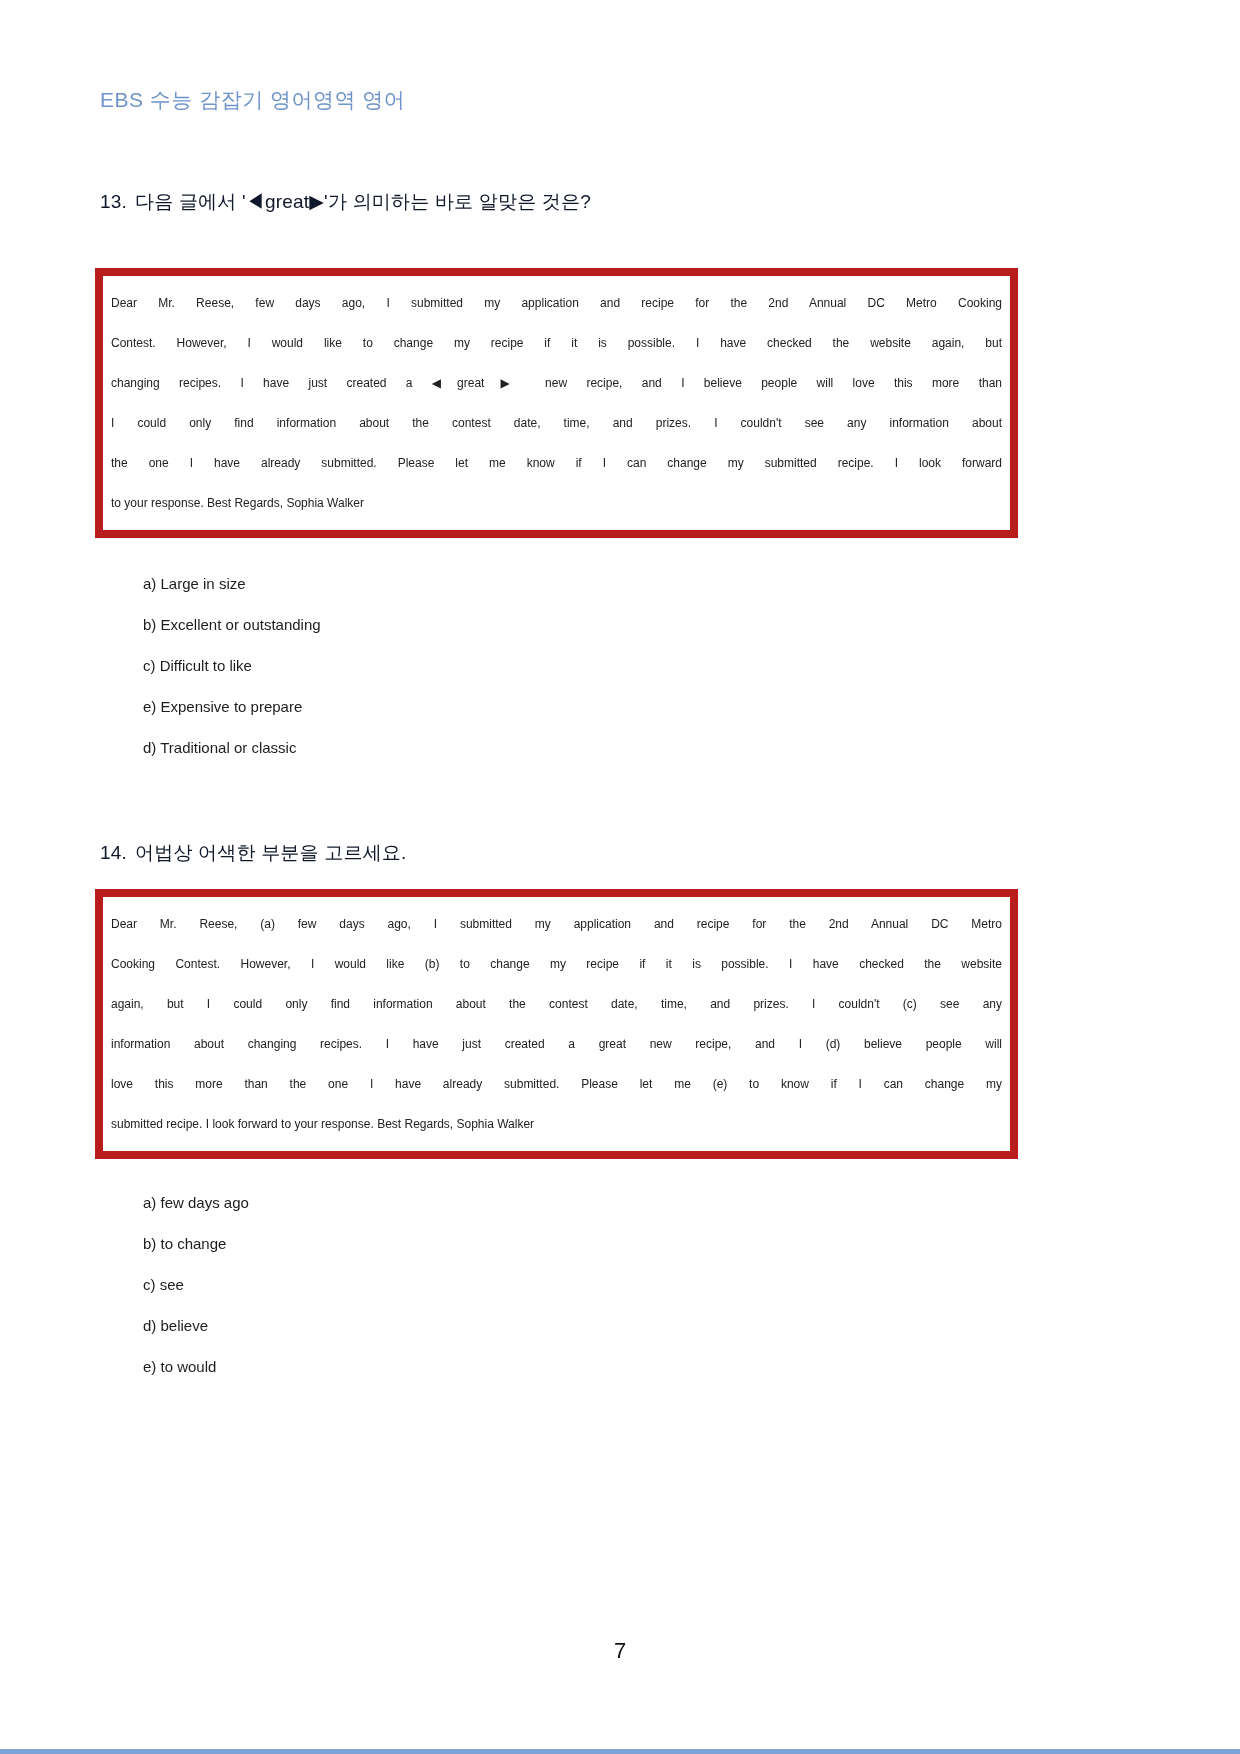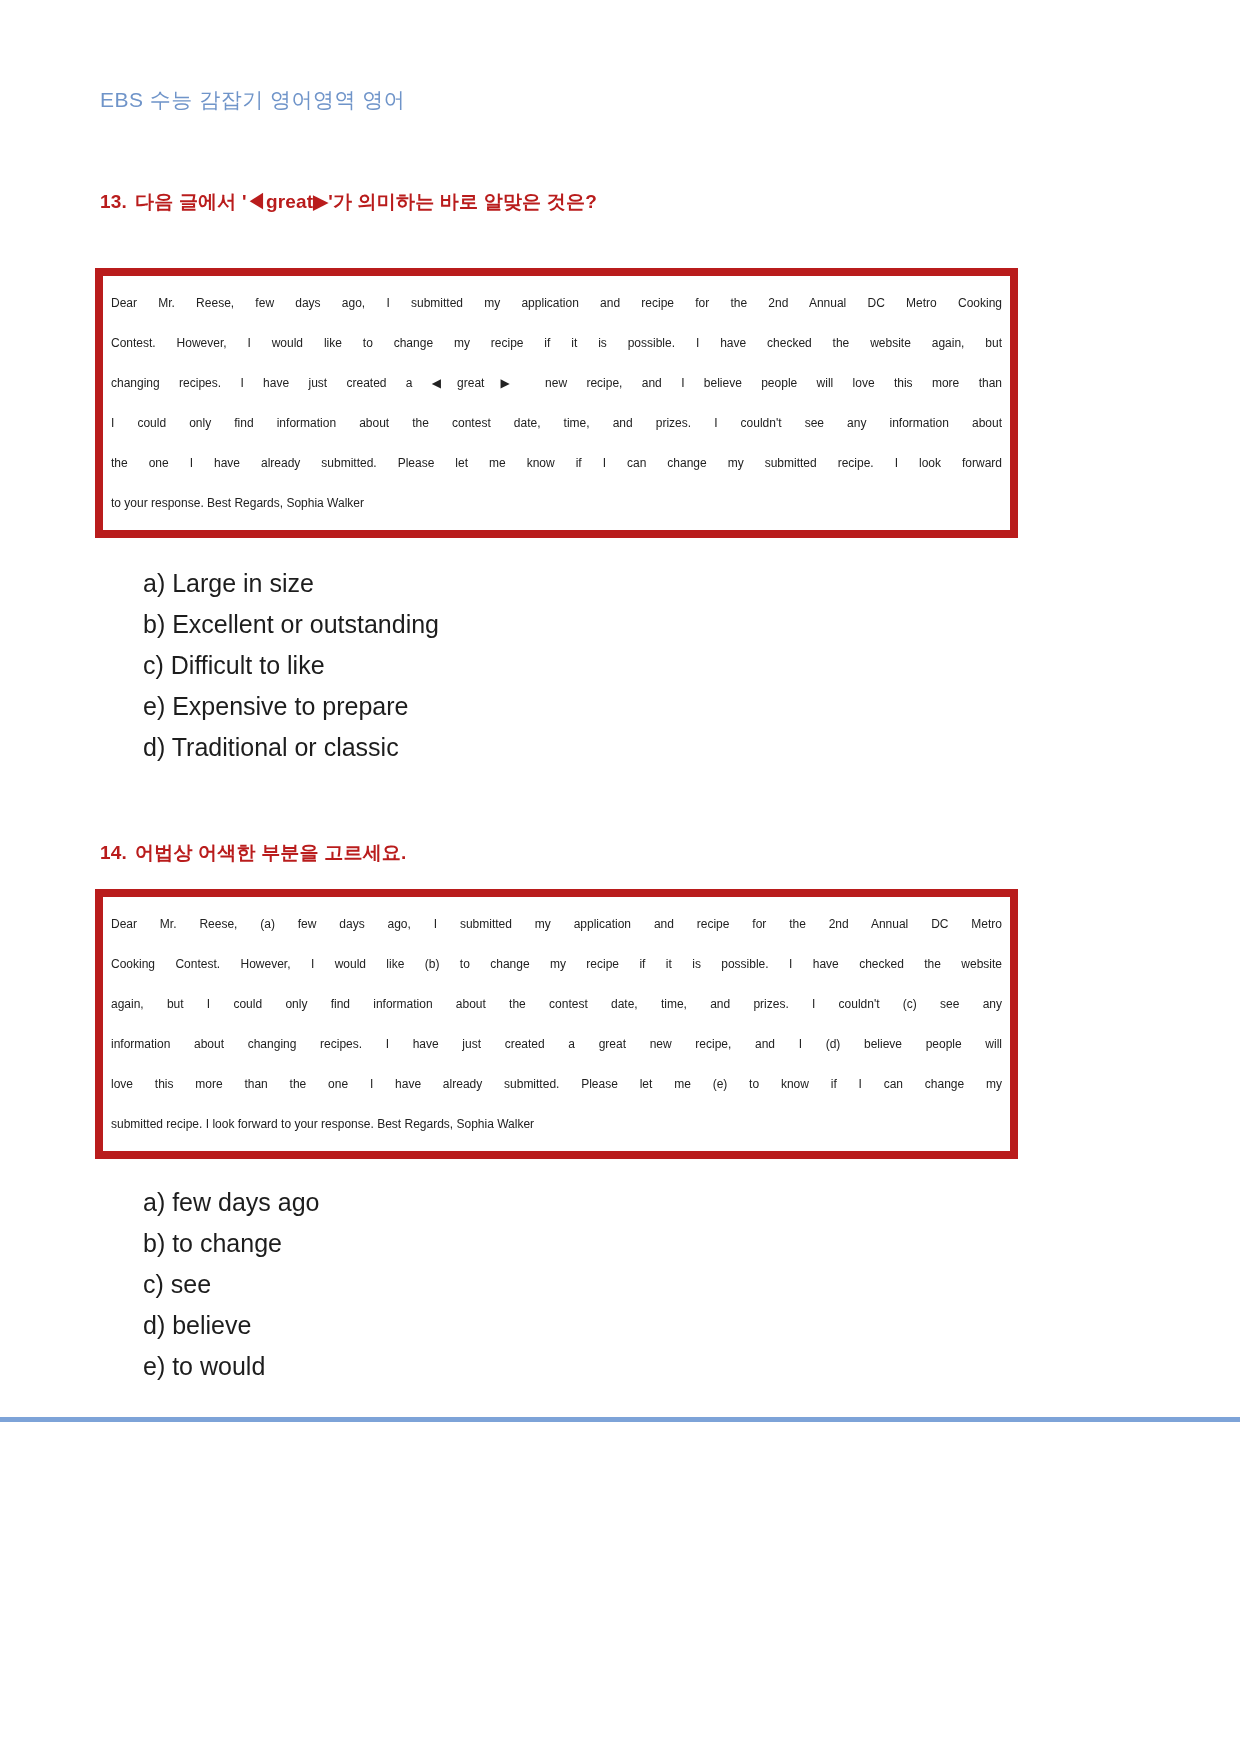--- a/index.html
+++ b/index.html
@@ -1,38 +1,38 @@
 <!DOCTYPE html>
 <html><head>
 <meta charset="utf-8">
 <style>
   html, body { margin: 0; padding: 0; background: #ffffff; }
   .page {
     position: relative;
     width: 1240px;
-    height: 1422px;
+    height: 1754px;
     background: #ffffff;
     font-family: "Liberation Sans", sans-serif;
     color: #1f1f1f;
     overflow: hidden;
   }
   .doc-header {
     position: absolute;
     left: 100px;
     top: 86px;
     font-size: 21px;
     letter-spacing: 0.5px;
     color: #6f94c9;
   }
   .q-heading {
     position: absolute;
     left: 100px;
     font-size: 19px;
-    font-weight: bold;
-    color: #b91c1c;
+    font-weight: normal;
+    color: #0f172a;
     letter-spacing: 0.2px;
   }
   #q13-heading { top: 173px; }
   #q14-heading { top: 824px; margin-top: 16px; }
   .q-heading .q-num { margin-right: 8px; }
   .passage-box {
     position: absolute;
     left: 95px;
     width: 891px;
     border: 8px solid #b91c1c;
@@ -52,21 +52,21 @@
   .p-line.last {
     text-align: right;
     text-align-last: left;
   }
   .options {
     position: absolute;
     left: 143px;
     list-style: none;
     margin: 0;
     padding: 0;
-    font-size: 25px;
+    font-size: 15px;
     line-height: 41px;
     color: #1d1d1d;
   }
   #options-13 { top: 563px; }
   #options-14 { top: 1182px; }
   .page-number {
     position: absolute;
     left: 0;
     top: 1638px;
     width: 100%;

